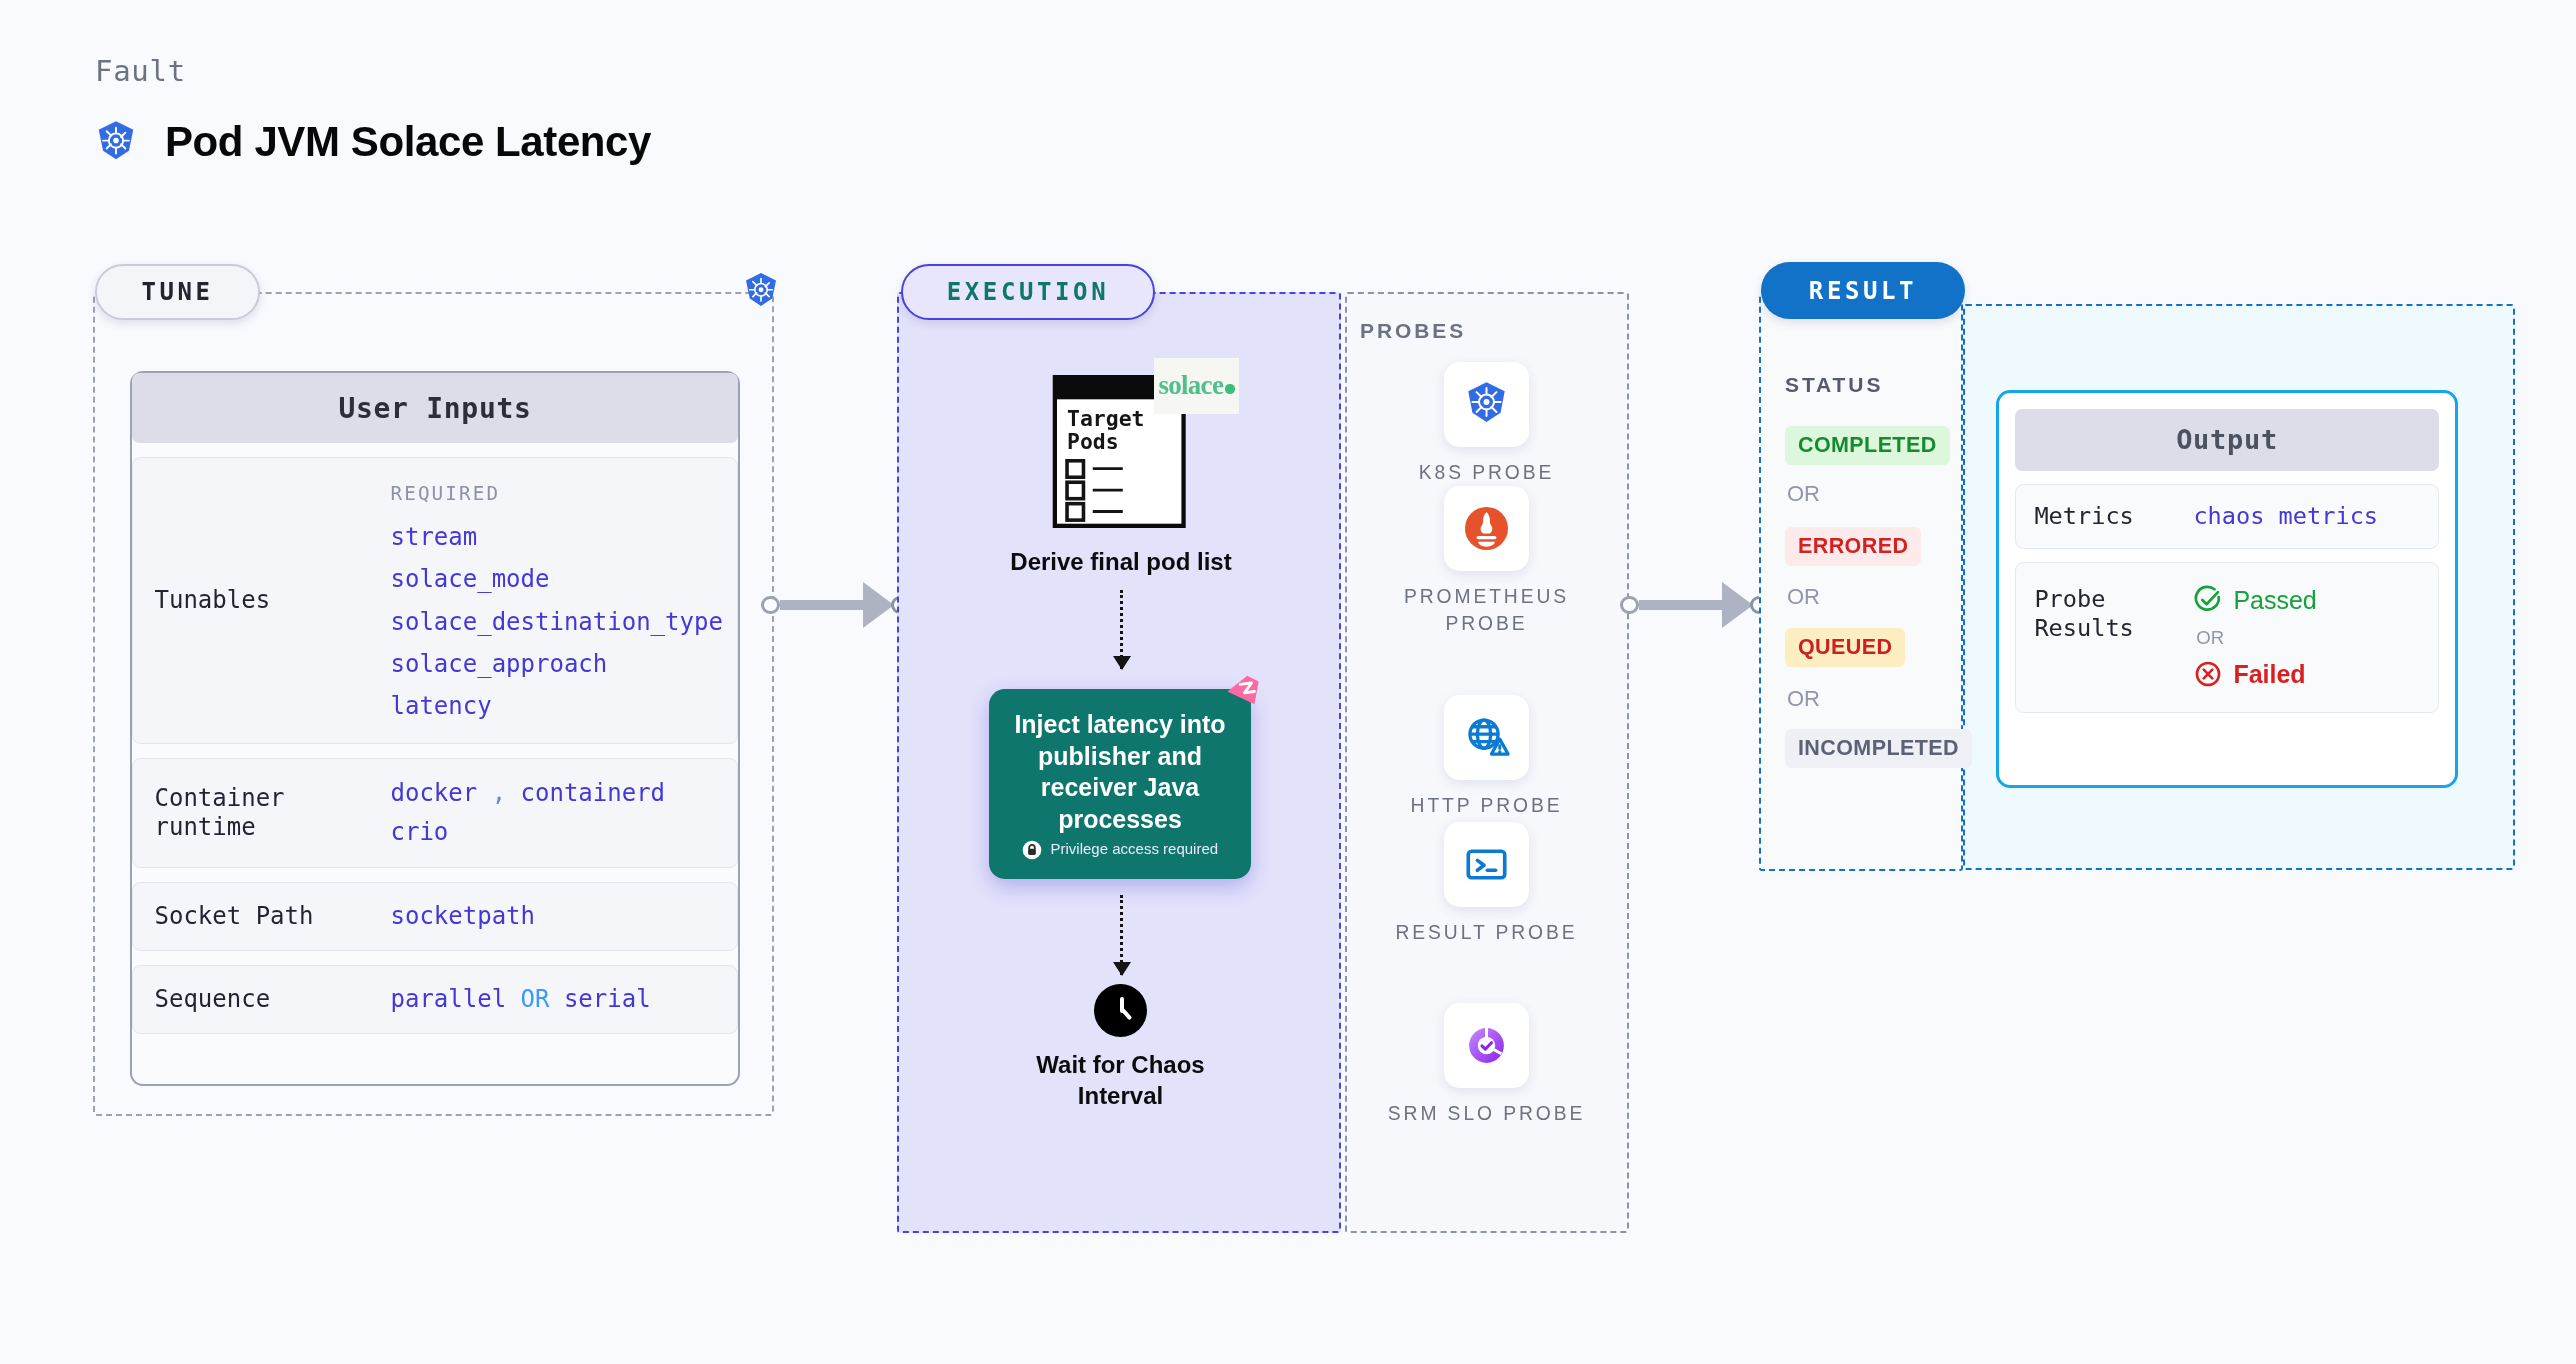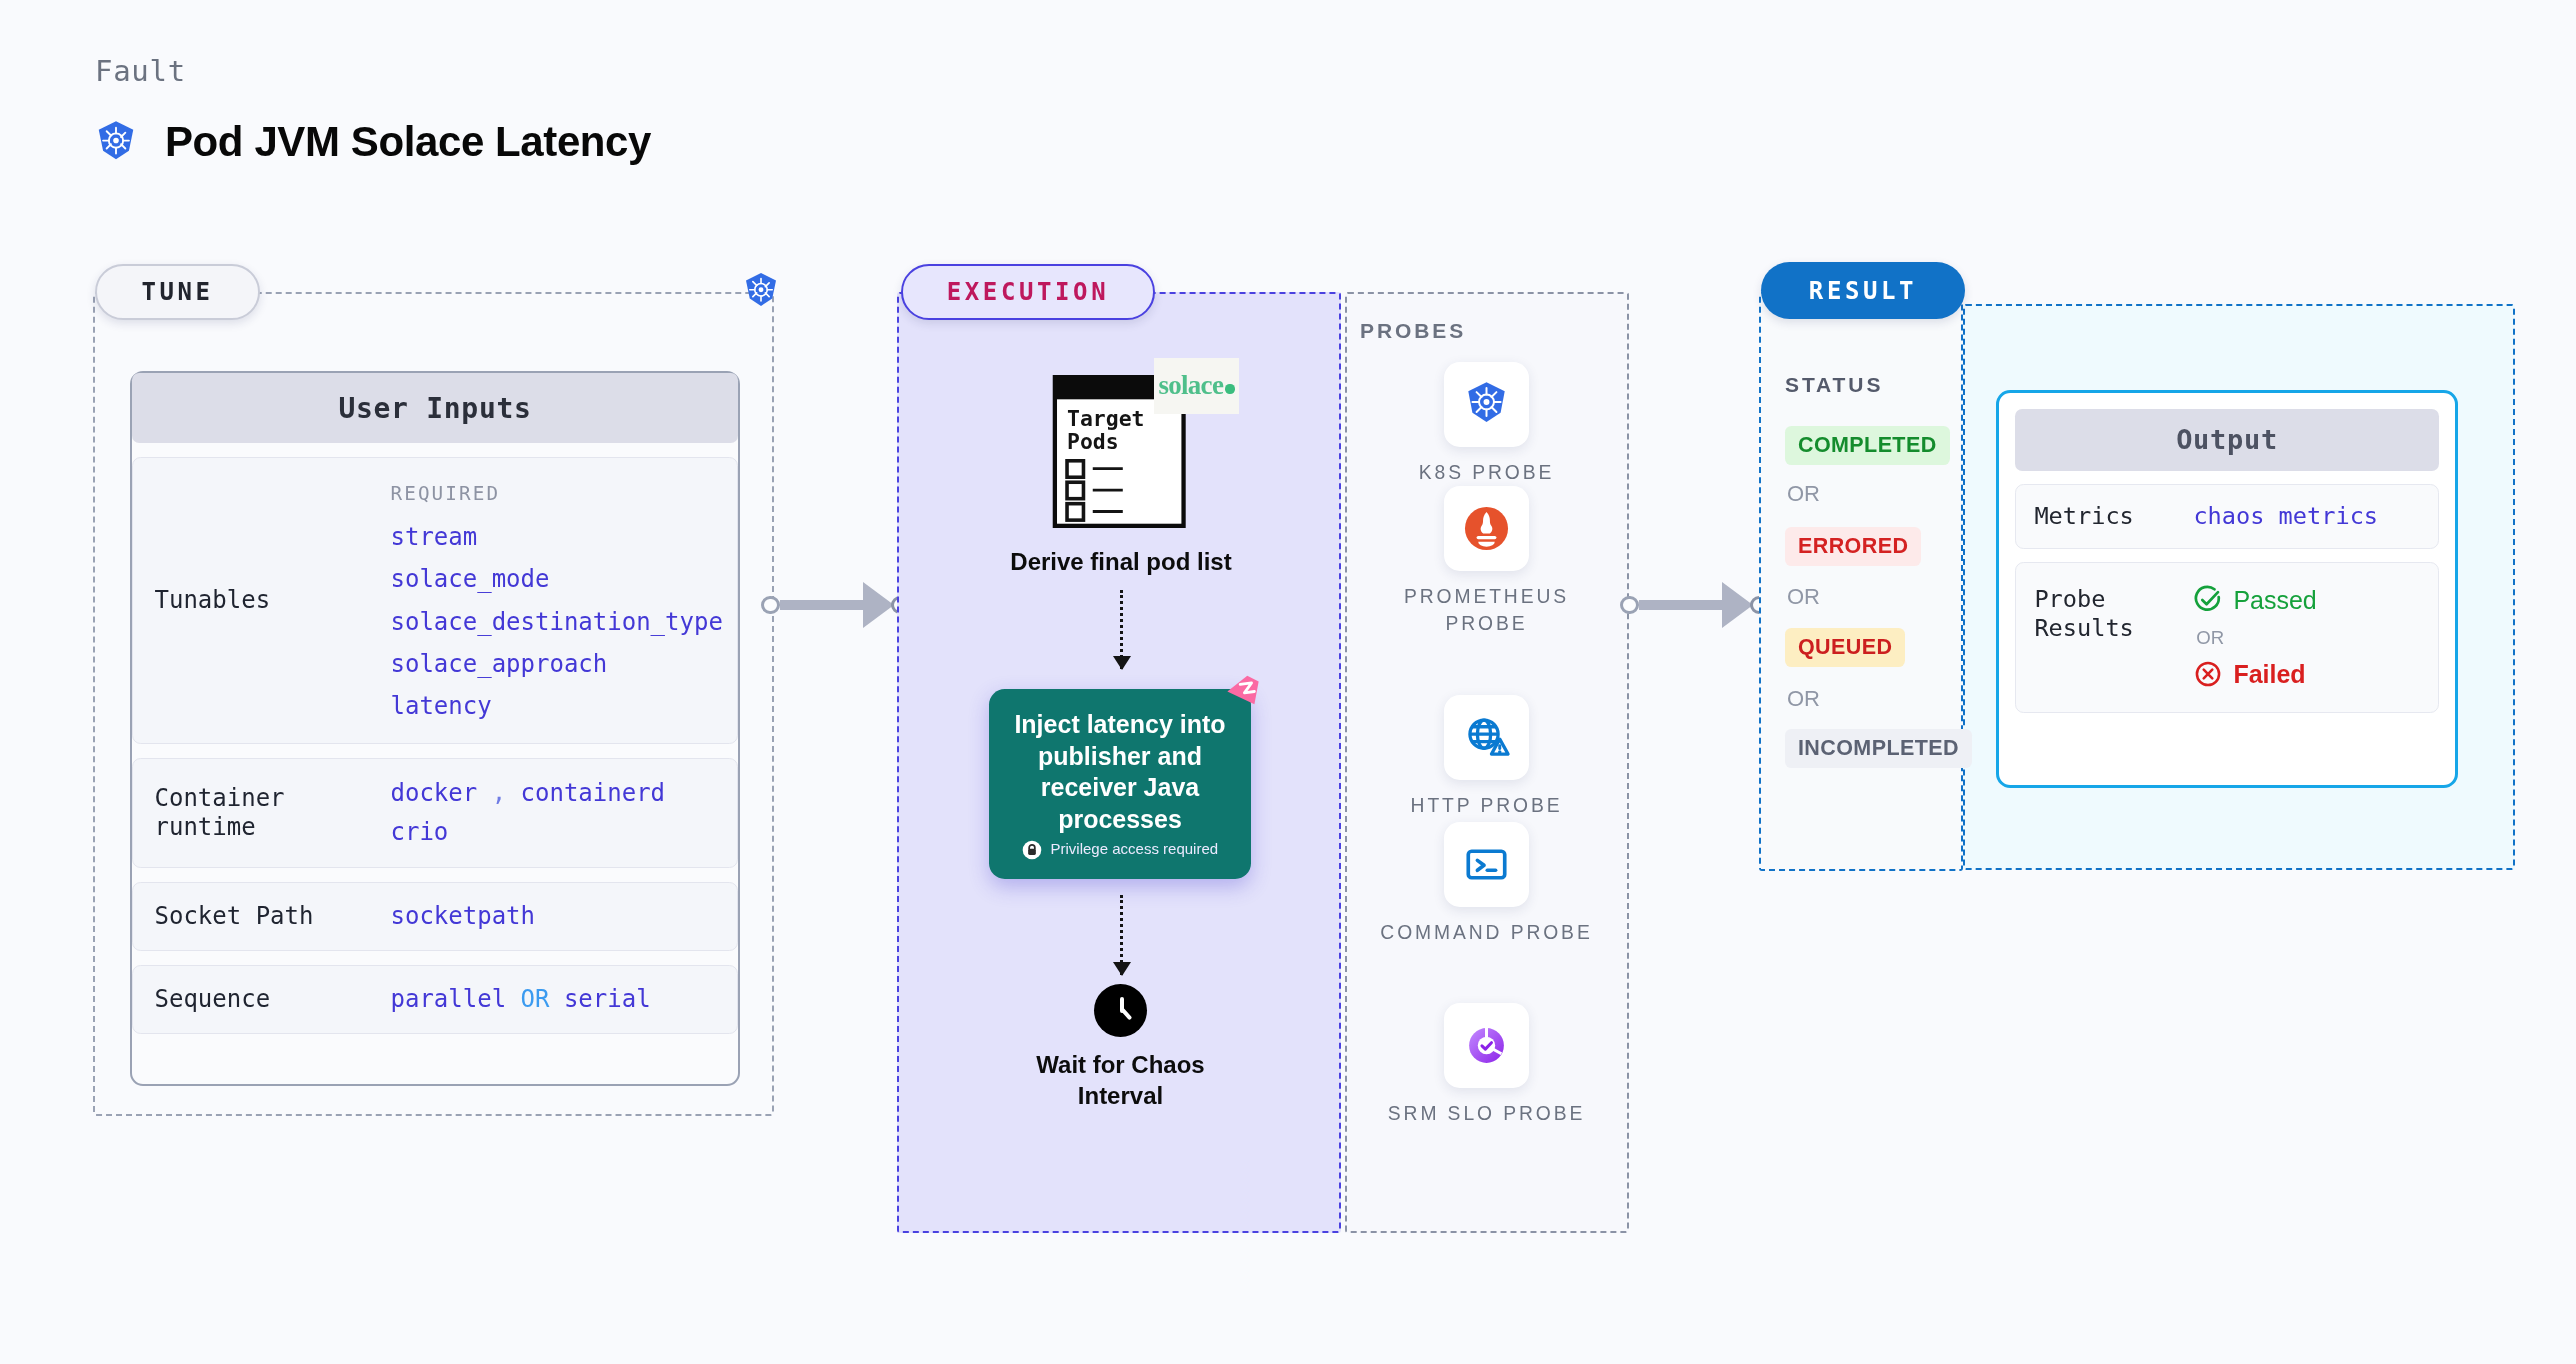--- a/index.html
+++ b/index.html
@@ -72,21 +72,21 @@
     font-family: "DejaVu Sans Mono", monospace; font-size: 19.3px;
     color: #8d93a3; letter-spacing: 2.1px; margin-bottom: 2.9px;
   }
   .or-inline { color: #3b9bf0; }
   .comma-inline { color: #6f7ce4; }
 
   
   #exec-box { left: 897px; top: 292px; width: 444px; height: 941px;
               border-color: #4a41e0; background: #e3e2fb; }
   #exec-pill { left: 901px; top: 264px; width: 254px; height: 56px;
-               background: #e7e6fd; border: 2.1px solid #4a41e0; color: #be185d;
+               background: #e7e6fd; border: 2.1px solid #4a41e0; color: #0f766e;
                font-size: 24px; }
   #probes-box { left: 1345px; top: 292px; width: 284px; height: 941px;
                 border-color: #8b93a6; background: #f7f8fc; }
   .probes-title {
     position: absolute; left: 1360px; top: 319px;
     font-family: "Liberation Sans", sans-serif; font-size: 21px;
     letter-spacing: 2.9px; font-weight: 600; color: #6b7280;
   }
   .probe-item {
     position: absolute; width: 215px; display: flex; flex-direction: column;
@@ -396,21 +396,21 @@
   </div>
 
   <div class="probe-item" style="left:1379px; top:822px;">
     <div class="probe-tile">
       <svg width="53" height="53" viewBox="0 0 64 64">
         <rect x="10" y="16" width="44" height="32" rx="4" fill="none" stroke="#0b7ad1" stroke-width="4.4"></rect>
         <path d="M21 27 L29 33 L21 39" fill="none" stroke="#0b7ad1" stroke-width="4.4" stroke-linecap="round" stroke-linejoin="round"></path>
         <path d="M33 39 H43" stroke="#0b7ad1" stroke-width="4.4" stroke-linecap="round"></path>
       </svg>
     </div>
-    <div class="probe-label">COMMAND PROBE</div>
+    <div class="probe-label">RESULT PROBE</div>
   </div>
 
   <div class="probe-item" style="left:1379px; top:1003px;">
     <div class="probe-tile">
       <svg width="53" height="53" viewBox="0 0 64 64">
         <defs>
           <linearGradient id="slog" x1="0" y1="0" x2="1" y2="1">
             <stop offset="0%" stop-color="#c38bff"></stop>
               <stop offset="100%" stop-color="#8c22e8"></stop>
           </linearGradient>

